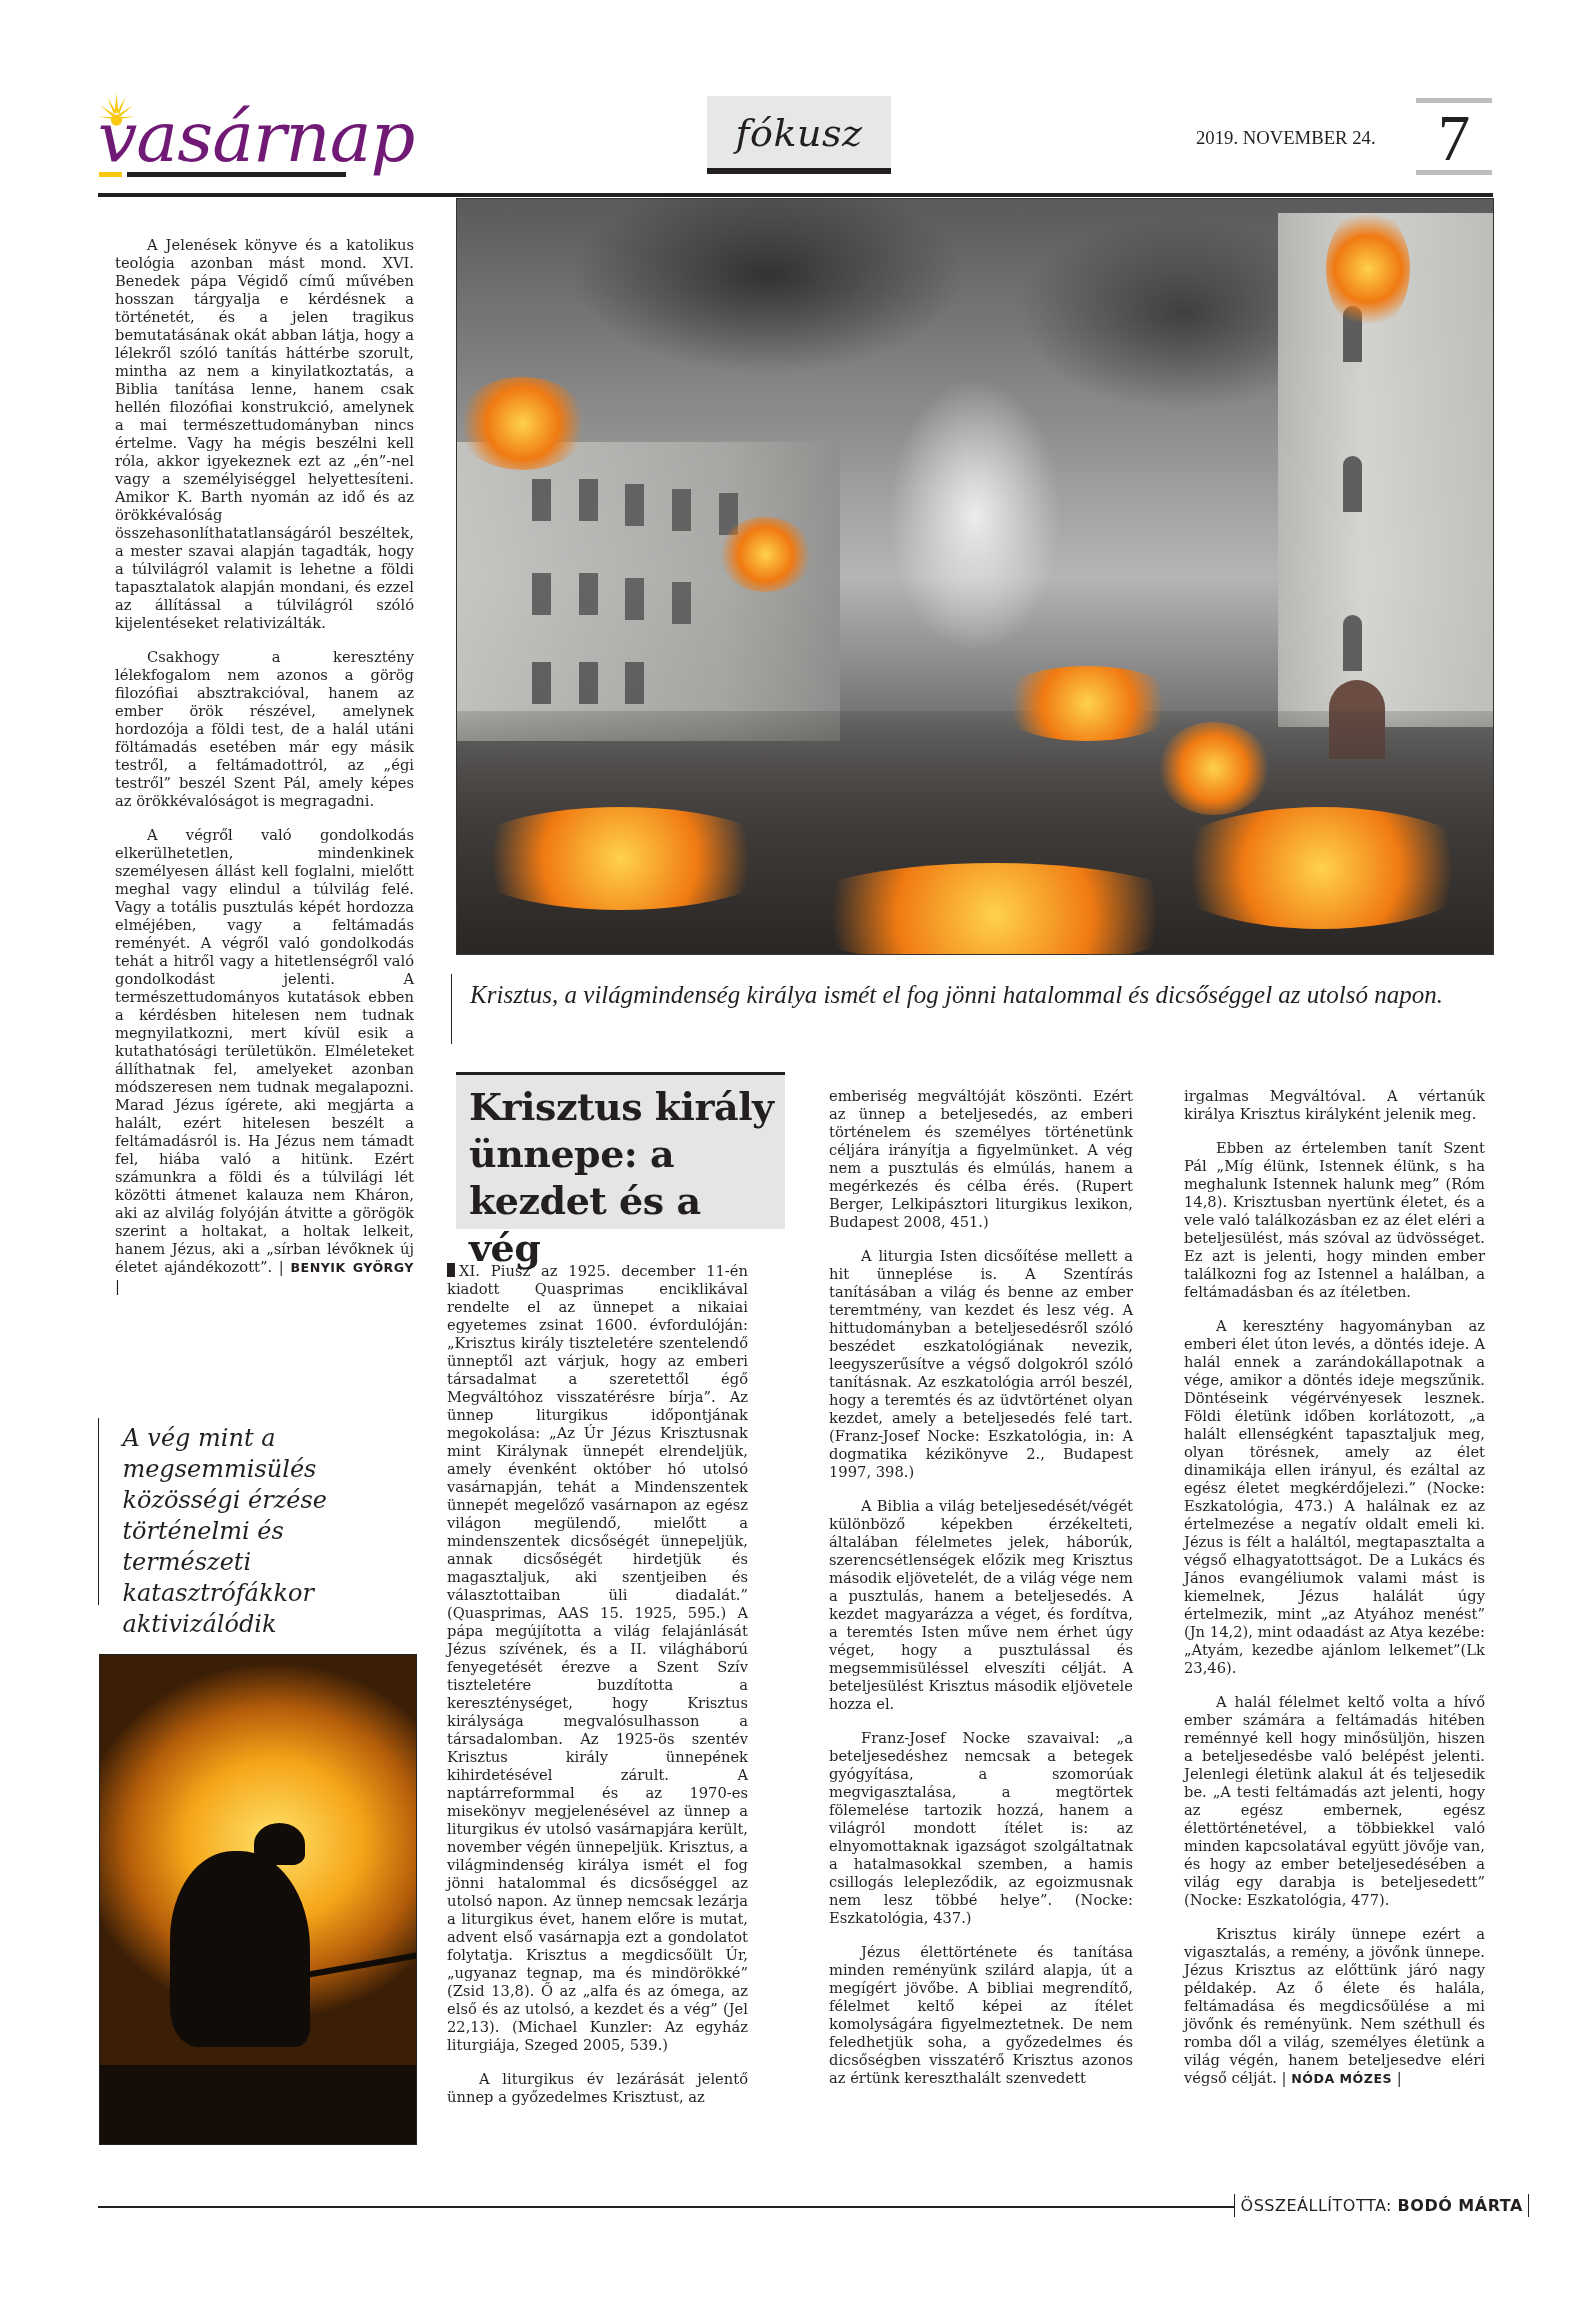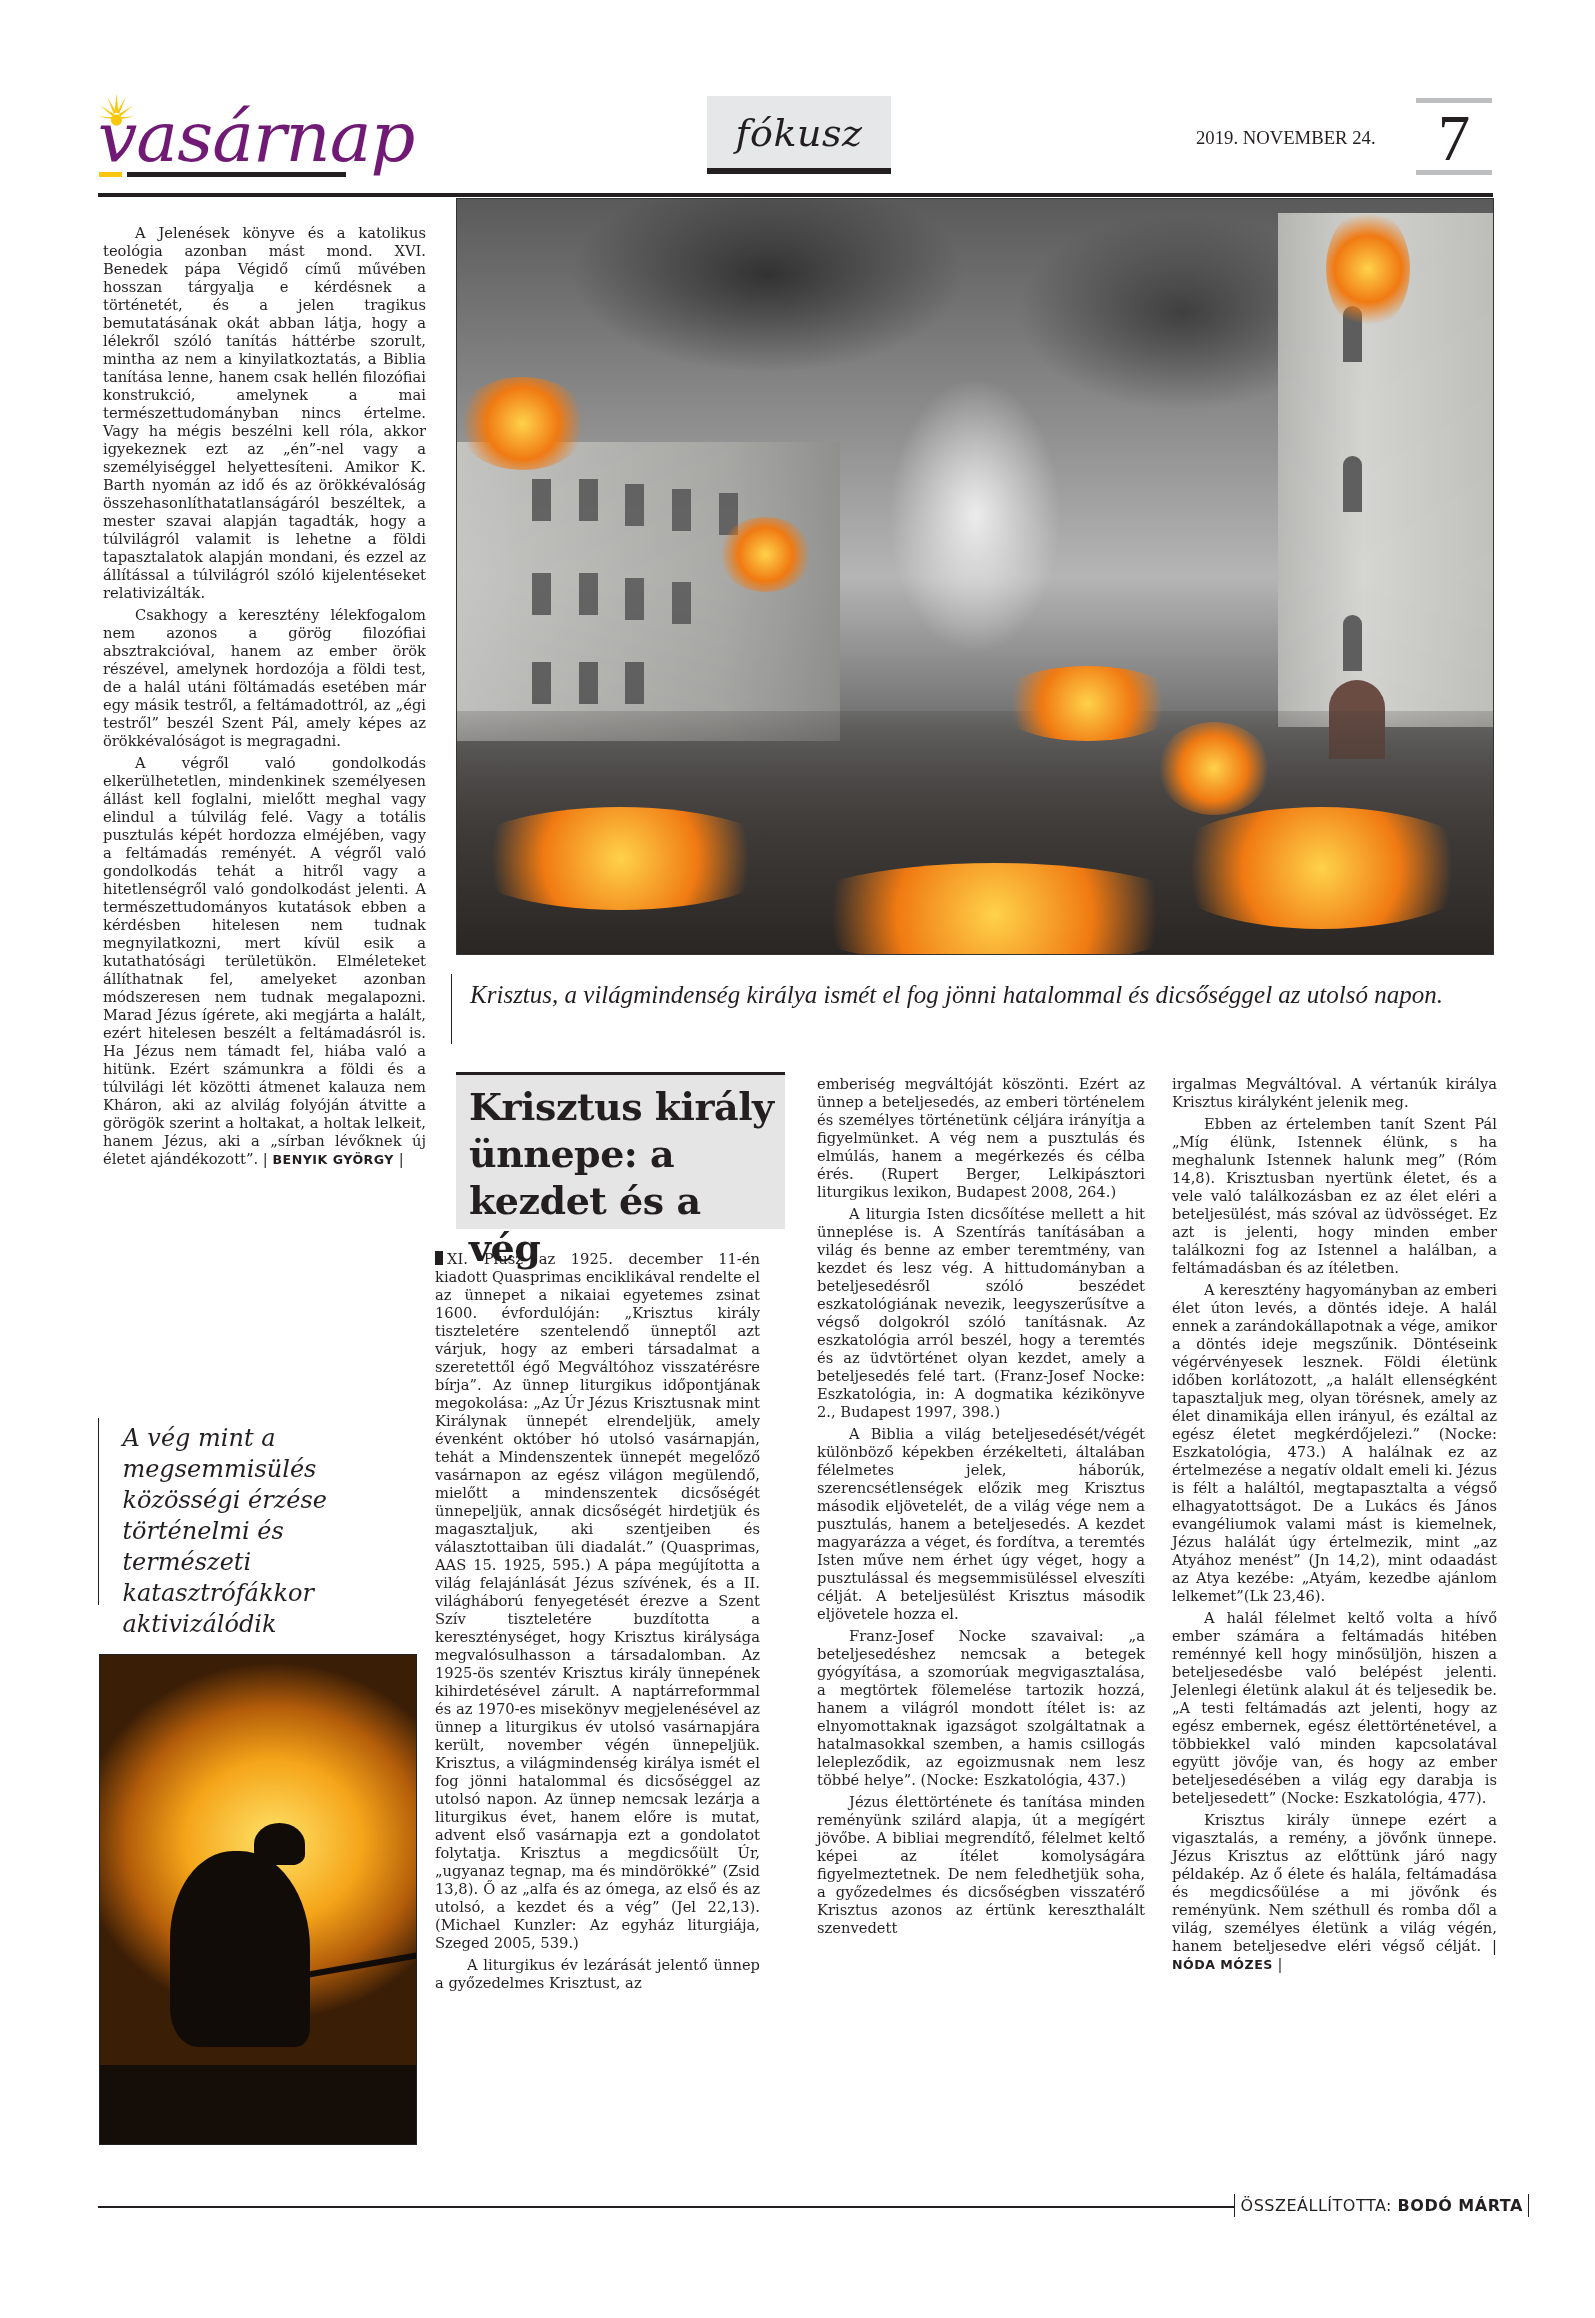--- a/index.html
+++ b/index.html
@@ -28,21 +28,21 @@
   .bldg-left{position:absolute;left:0;top:243px;width:383px;height:299px;background:linear-gradient(90deg,#c8c8c5,#a9a9a6 70%,#8f8f8d);opacity:0.9;}
   .bldg-right{position:absolute;right:0;top:14px;width:215px;height:514px;background:linear-gradient(90deg,#b9b9b6,#d7d7d3 40%,#c2c2be);opacity:0.95;}
   .win{position:absolute;width:18.7px;height:42px;background:#5c5c5c;}
   .fire{position:absolute;border-radius:50%;background:radial-gradient(circle,#ffd24a 0%,#f07a12 45%,rgba(180,40,0,0.0) 75%);}
   .street{position:absolute;left:0;bottom:0;width:100%;height:243px;background:linear-gradient(180deg,rgba(60,58,55,0.2),#3a3633 60%,#2a2624);}
   
   .caption{left:451px;top:974px;width:1038px;height:70px;border-left:1.4px solid #231f20;text-align:center;}
   .caption span{position:absolute;left:14px;top:4.7px;width:981px;font-family:"Liberation Serif",serif;font-style:italic;font-size:25px;line-height:31px;}
   
   .col{font-family:"DejaVu Serif",serif;font-size:14.7px;line-height:18px;text-align:justify;hyphens:manual;}
-  .col p{margin:4px;text-indent:32px;}
+  .col p{margin:16px;text-indent:32px;}
   .col p.noindent{text-indent:0;}
   .col-left{left:99px;top:220px;width:331px;}
   .byline{font-family:"DejaVu Sans",sans-serif;font-weight:bold;font-size:12.6px;letter-spacing:0.5px;}
   .pull{left:98px;top:1418px;width:332px;height:187px;border-left:1.4px solid #231f20;}
   .pull span{position:absolute;left:23.4px;top:4.7px;width:294px;font-family:"DejaVu Serif",serif;font-style:italic;font-size:24px;line-height:31px;}
   .soldier{left:99px;top:1654px;width:318px;height:491px;border:0.5px solid #222;box-sizing:border-box;overflow:hidden;
     background:radial-gradient(ellipse 196px 178px at 55% 38%, #ffe36a 0%, #f5a519 45%, #b35d0a 75%, #3b1e06 100%);}
   .soldier-sil{position:absolute;left:70px;top:196px;width:140px;height:196px;background:#120c08;border-radius:45% 50% 10% 20%;}
   .soldier-head{position:absolute;left:154px;top:168px;width:51px;height:42px;background:#120c08;border-radius:60% 60% 30% 30%;}
   .soldier-ground{position:absolute;left:0;bottom:0;width:100%;height:79px;background:#140d08;}
@@ -150,21 +150,21 @@
 <div class="abs headline">
   <span>Krisztus király ünnepe: a kezdet és a vég</span>
 </div>
 
 <div class="abs col col-a">
   <p class="noindent"><span class="square"></span><span>XI. Piusz az 1925. december 11-én kiadott Quasprimas enciklikával rendelte el az ünnepet a nikaiai egyetemes zsinat 1600. évfordulóján: „Krisztus király tiszteletére szentelendő ünneptől azt várjuk, hogy az emberi társadalmat a szeretettől égő Megváltóhoz visszatérésre bírja”. Az ünnep liturgikus időpontjának megokolása: „Az Úr Jézus Krisztusnak mint Királynak ünnepét elrendeljük, amely évenként október hó utolsó vasárnapján, tehát a Mindenszentek ünnepét megelőző vasárnapon az egész világon megülendő, mielőtt a mindenszentek dicsőségét ünnepeljük, annak dicsőségét hirdetjük és magasztaljuk, aki szentjeiben és választottaiban üli diadalát.” (Quasprimas, AAS 15. 1925, 595.) A pápa megújította a világ felajánlását Jézus szívének, és a II. világháború fenyegetését érezve a Szent Szív tiszteletére buzdította a kereszténységet, hogy Krisztus királysága megvalósulhasson a társadalomban. Az 1925-ös szentév Krisztus király ünnepének kihirdetésével zárult. A naptárreformmal és az 1970-es misekönyv megjelenésével az ünnep a liturgikus év utolsó vasárnapjára került, november végén ünnepeljük. Krisztus, a világmindenség királya ismét el fog jönni hatalommal és dicsőséggel az utolsó napon. Az ünnep nemcsak lezárja a liturgikus évet, hanem előre is mutat, advent első vasárnapja ezt a gondolatot folytatja. Krisztus a megdicsőült Úr, „ugyanaz tegnap, ma és mindörökké” (Zsid 13,8). Ő az „alfa és az ómega, az első és az utolsó, a kezdet és a vég” (Jel 22,13). (Michael Kunzler: Az egyház liturgiája, Szeged 2005, 539.)</span></p>
   <p>A liturgikus év lezárását jelentő ünnep a győzedelmes Krisztust, az</p>
 </div>
 
 <div class="abs col col-b">
-  <p class="noindent">emberiség megváltóját köszönti. Ezért az ünnep a beteljesedés, az emberi történelem és személyes történetünk céljára irányítja a figyelmünket. A vég nem a pusztulás és elmúlás, hanem a megérkezés és célba érés. (Rupert Berger, Lelkipásztori liturgikus lexikon, Budapest 2008, 264.)</p>
+  <p class="noindent">emberiség megváltóját köszönti. Ezért az ünnep a beteljesedés, az emberi történelem és személyes történetünk céljára irányítja a figyelmünket. A vég nem a pusztulás és elmúlás, hanem a megérkezés és célba érés. (Rupert Berger, Lelkipásztori liturgikus lexikon, Budapest 2008, 451.)</p>
   <p>A liturgia Isten dicsőítése mellett a hit ünneplése is. A Szentírás tanításában a világ és benne az ember teremtmény, van kezdet és lesz vég. A hittudományban a beteljesedésről szóló beszédet eszkatológiának nevezik, leegyszerűsítve a végső dolgokról szóló tanításnak. Az eszkatológia arról beszél, hogy a teremtés és az üdvtörténet olyan kezdet, amely a beteljesedés felé tart. (Franz-Josef Nocke: Eszkatológia, in: A dogmatika kézikönyve 2., Budapest 1997, 398.)</p>
   <p>A Biblia a világ beteljesedését/végét különböző képekben érzékelteti, általában félelmetes jelek, háborúk, szerencsétlenségek előzik meg Krisztus második eljövetelét, de a világ vége nem a pusztulás, hanem a beteljesedés. A kezdet magyarázza a véget, és fordítva, a teremtés Isten műve nem érhet úgy véget, hogy a pusztulással és megsemmisüléssel elveszíti célját. A beteljesülést Krisztus második eljövetele hozza el.</p>
   <p>Franz-Josef Nocke szavaival: „a beteljesedéshez nemcsak a betegek gyógyítása, a szomorúak megvigasztalása, a megtörtek fölemelése tartozik hozzá, hanem a világról mondott ítélet is: az elnyomottaknak igazságot szolgáltatnak a hatalmasokkal szemben, a hamis csillogás lelepleződik, az egoizmusnak nem lesz többé helye”. (Nocke: Eszkatológia, 437.)</p>
   <p>Jézus élettörténete és tanítása minden reményünk szilárd alapja, út a megígért jövőbe. A bibliai megrendítő, félelmet keltő képei az ítélet komolyságára figyelmeztetnek. De nem feledhetjük soha, a győzedelmes és dicsőségben visszatérő Krisztus azonos az értünk kereszthalált szenvedett</p>
 </div>
 
 <div class="abs col col-c">
   <p class="noindent">irgalmas Megváltóval. A vértanúk királya Krisztus királyként jelenik meg.</p>
   <p>Ebben az értelemben tanít Szent Pál „Míg élünk, Istennek élünk, s ha meghalunk Istennek halunk meg” (Róm 14,8). Krisztusban nyertünk életet, és a vele való találkozásban ez az élet eléri a beteljesülést, más szóval az üdvösséget. Ez azt is jelenti, hogy minden ember találkozni fog az Istennel a halálban, a feltámadásban és az ítéletben.</p>
   <p>A keresztény hagyományban az emberi élet úton levés, a döntés ideje. A halál ennek a zarándokállapotnak a vége, amikor a döntés ideje megszűnik. Döntéseink végérvényesek lesznek. Földi életünk időben korlátozott, „a halált ellenségként tapasztaljuk meg, olyan törésnek, amely az élet dinamikája ellen irányul, és ezáltal az egész életet megkérdőjelezi.” (Nocke: Eszkatológia, 473.) A halálnak ez az értelmezése a negatív oldalt emeli ki. Jézus is félt a haláltól, megtapasztalta a végső elhagyatottságot. De a Lukács és János evangéliumok valami mást is kiemelnek, Jézus halálát úgy értelmezik, mint „az Atyához menést” (Jn 14,2), mint odaadást az Atya kezébe: „Atyám, kezedbe ajánlom lelkemet”(Lk 23,46).</p>

